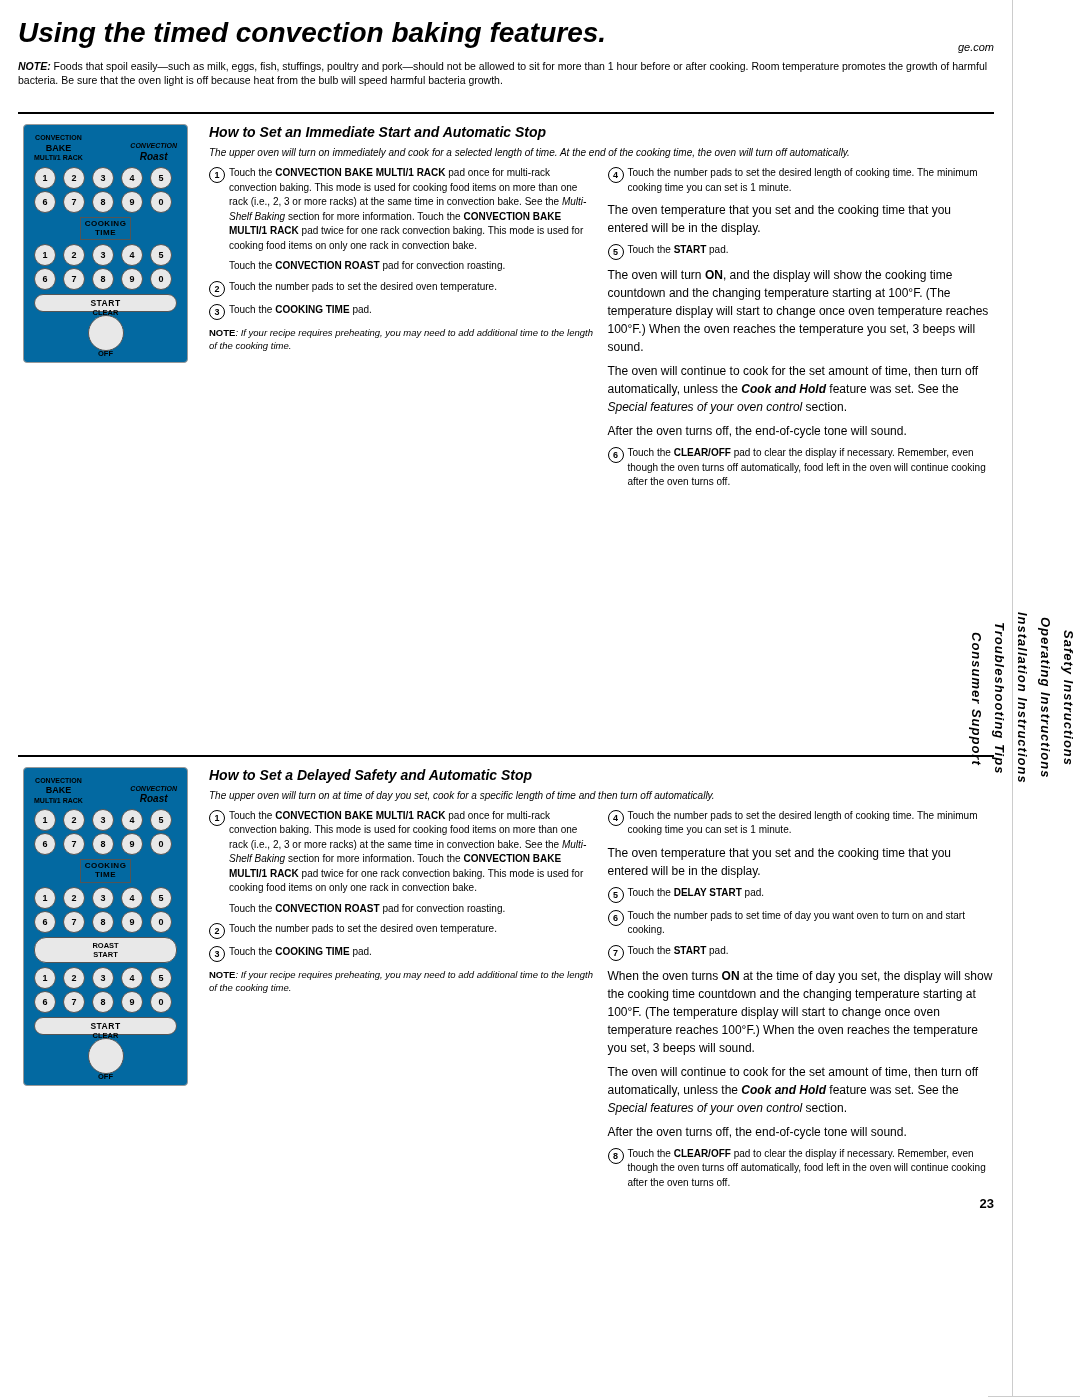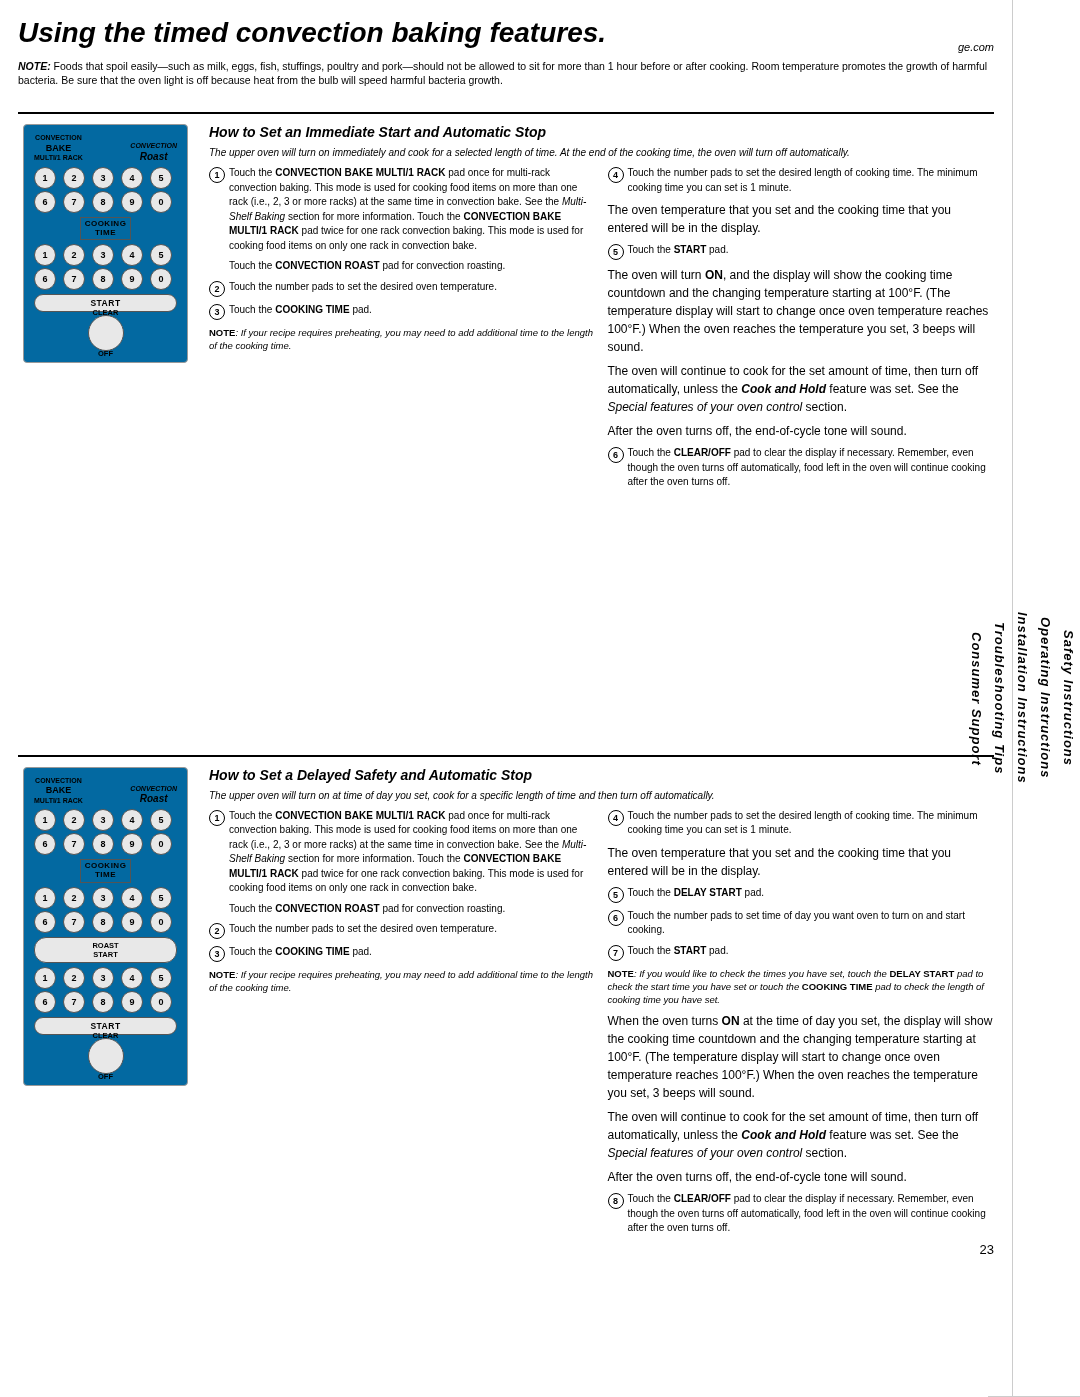--- a/index.html
+++ b/index.html
@@ -253,21 +253,21 @@
       font-size: 12px;
       line-height: 1.5;
       margin-bottom: 6px;
     }
     .body-text b { font-weight: bold; }
     .body-text i { font-style: italic; }
 
     .page-number {
       text-align: right;
       font-size: 13px;
-      font-weight: normal;
+      font-weight: bold;
       margin-top: 4px;
     }
     .title-area {
       position: relative;
     }
     .top-section {
       display: flex;
       flex-direction: column;
       margin-bottom: 8px;
     }
@@ -556,23 +556,20 @@
               Touch the number pads to set time of day you want oven to turn on and start cooking.
             </div>
           </div>
 
           <div class="step">
             <div class="step-num">7</div>
             <div class="step-text">
               Touch the <b>START</b> pad.
             </div>
           </div>
-          <div class="note-text">
-            <b>NOTE</b>: If you would like to check the times you have set, touch the <b>DELAY START</b> pad to check the start time you have set or touch the <b>COOKING TIME</b> pad to check the length of cooking time you have set.
-          </div>
           <div class="body-text">
             When the oven turns <b>ON</b> at the time of day you set, the display will show the cooking time countdown and the changing temperature starting at 100°F. (The temperature display will start to change once oven temperature reaches 100°F.) When the oven reaches the temperature you set, 3 beeps will sound.
           </div>
           <div class="body-text">
             The oven will continue to cook for the set amount of time, then turn off automatically, unless the <b><i>Cook and Hold</i></b> feature was set. See the <i>Special features of your oven control</i> section.
           </div>
           <div class="body-text">
             After the oven turns off, the end-of-cycle tone will sound.
           </div>
 

